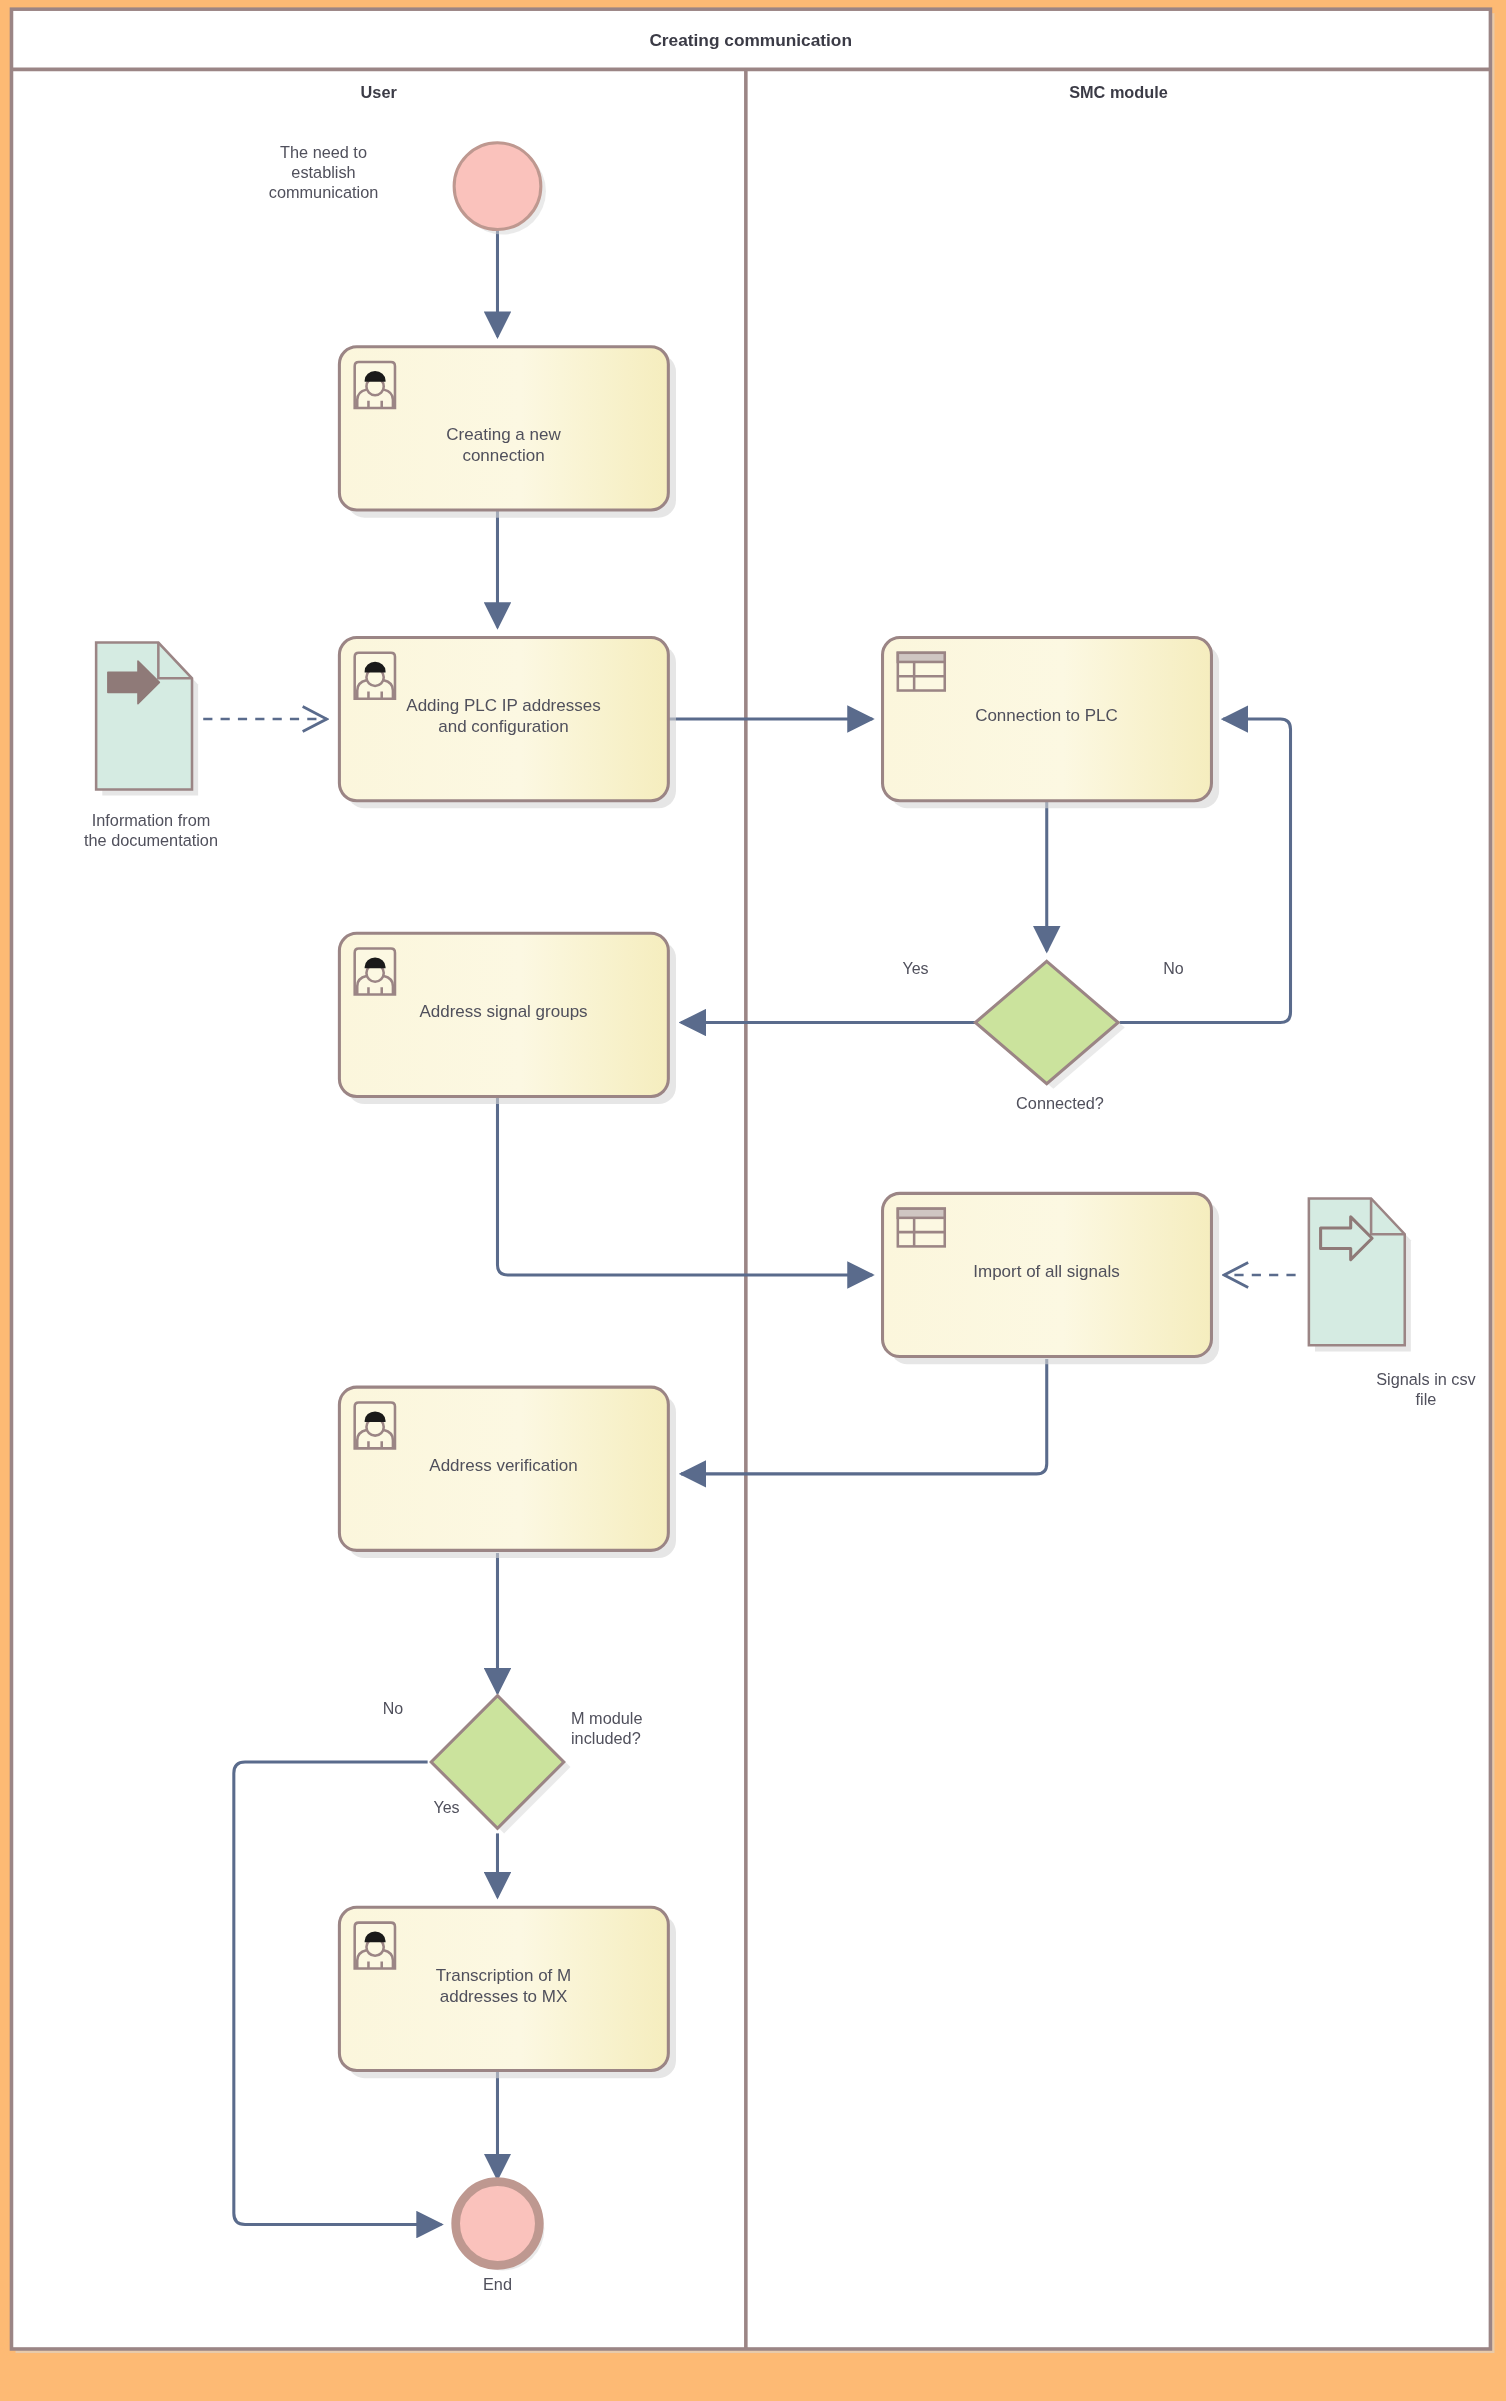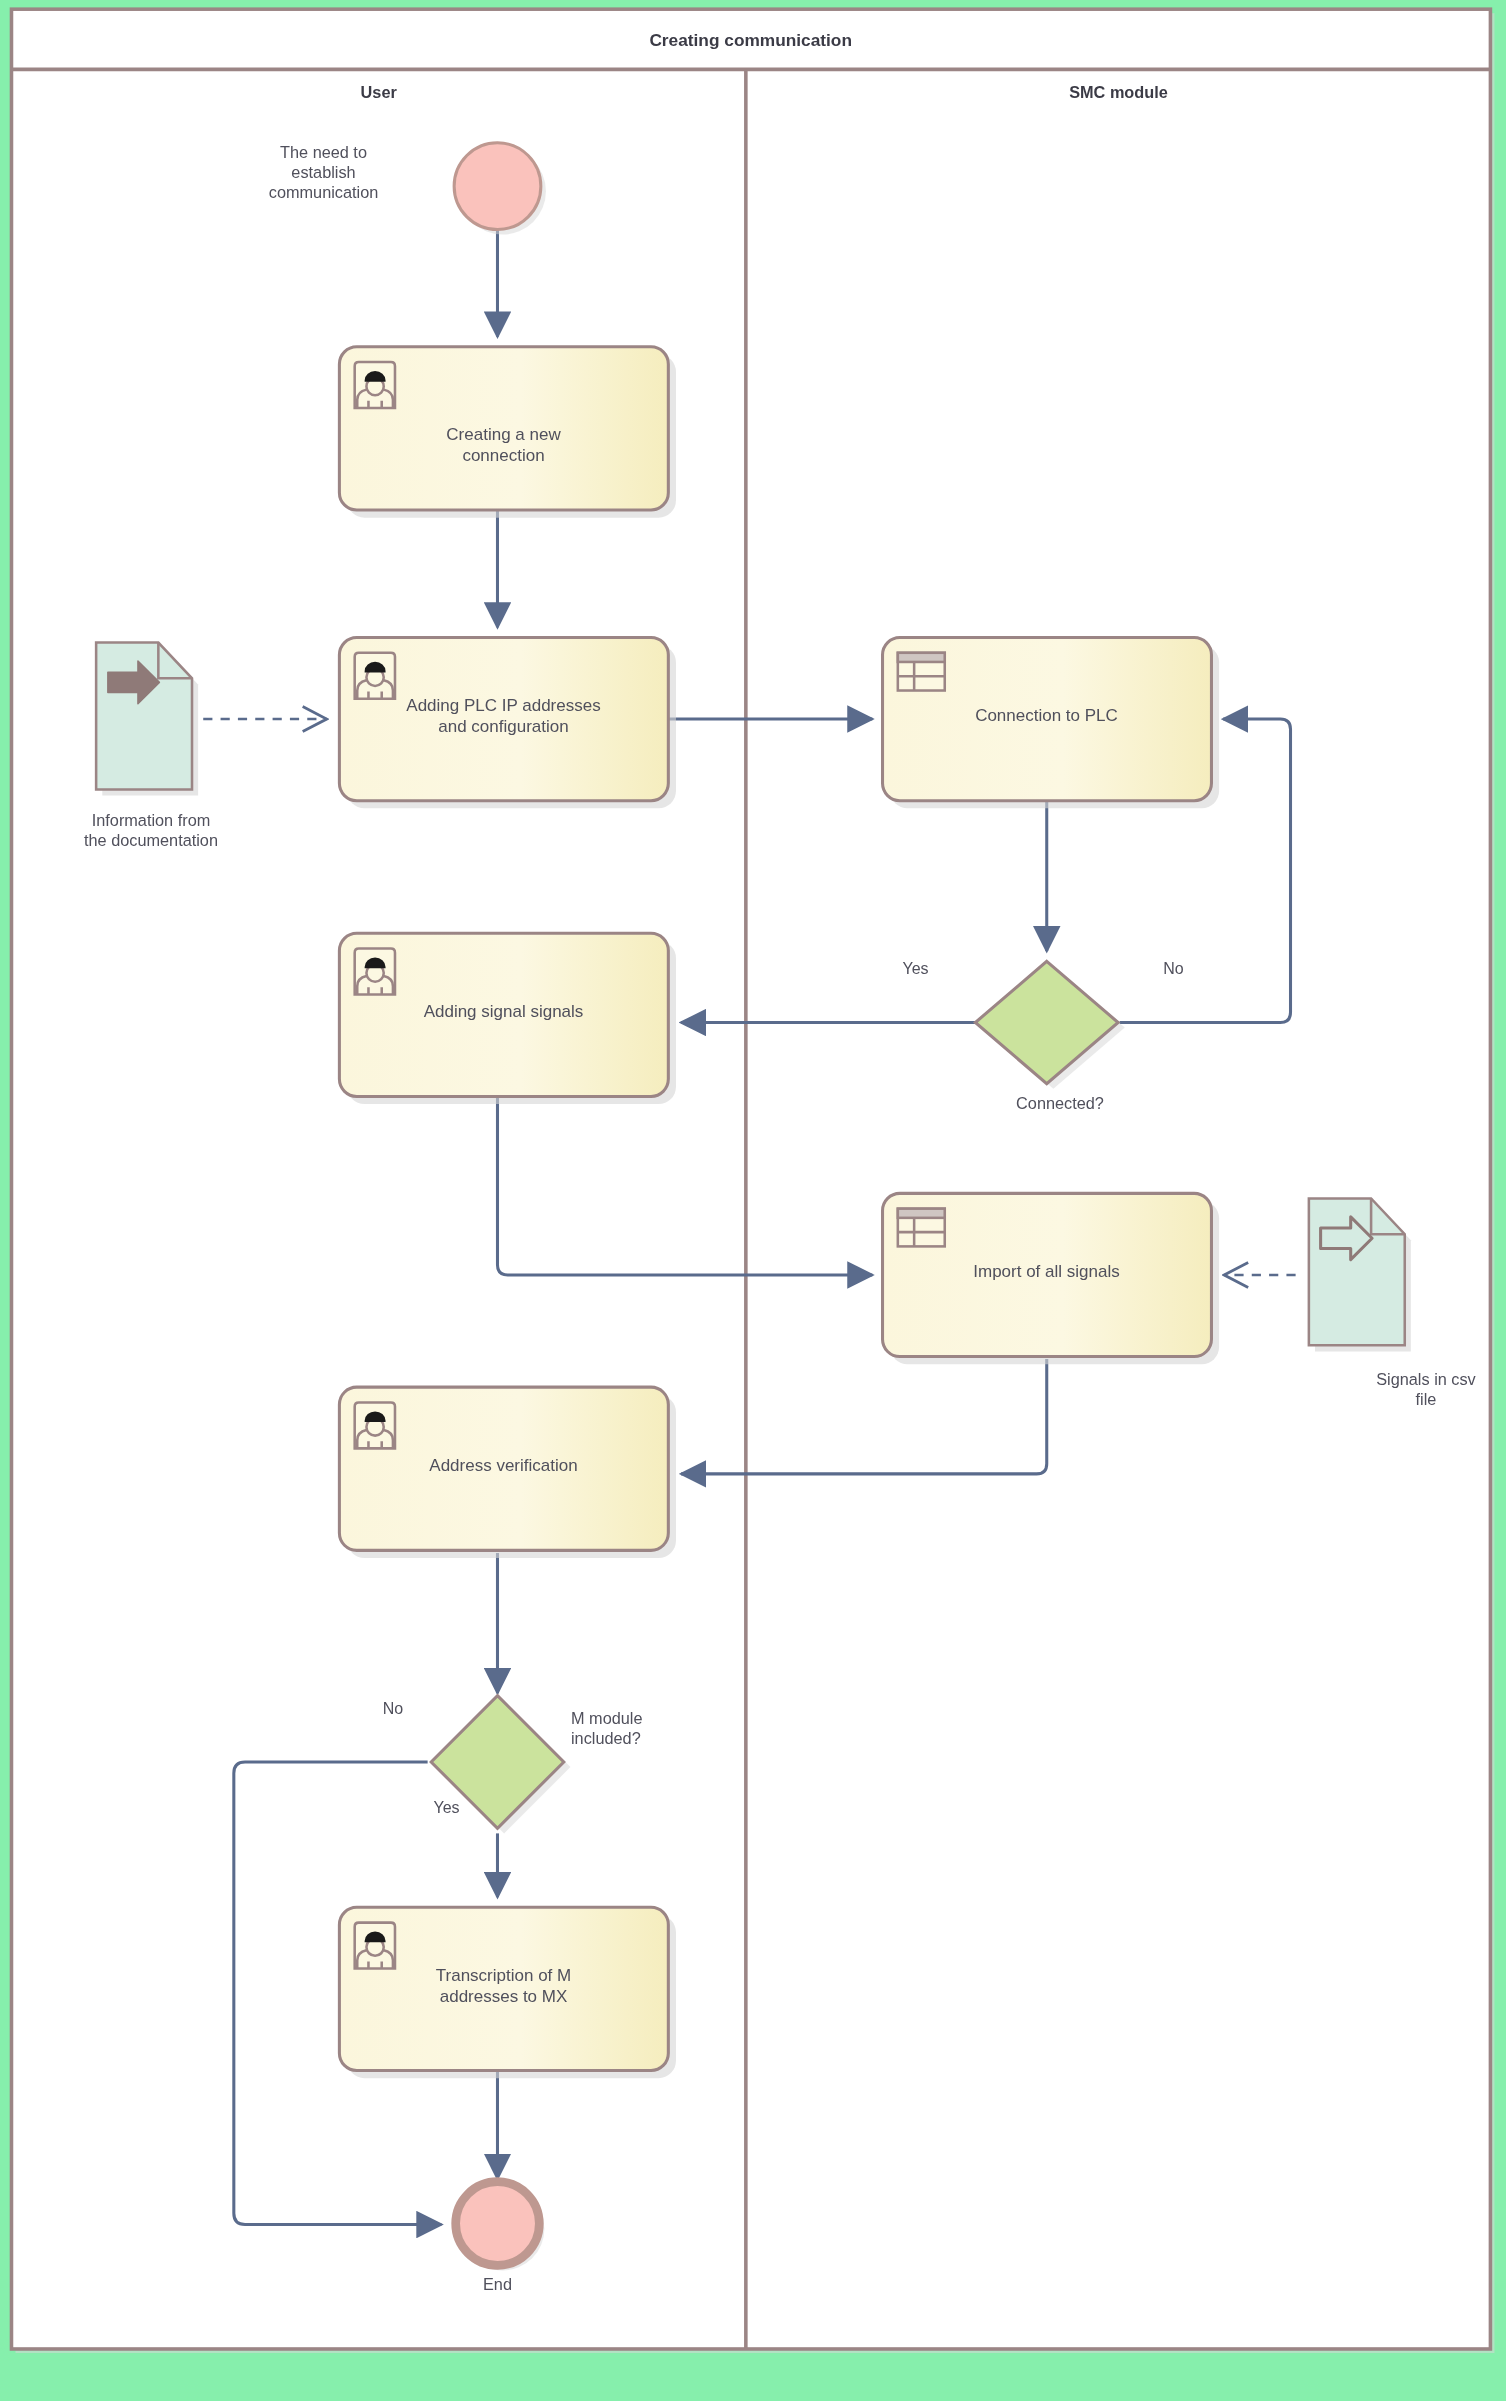--- a/index.html
+++ b/index.html
@@ -1,18 +1,18 @@
 <!DOCTYPE html>
 <html style="font-size:8.2px"><head>
 <meta charset="utf-8">
 <title>Creating communication</title>
 <style>
   html,body{margin:0;padding:0;background:#ffffff;}
   body{font-family:"Liberation Sans", sans-serif;}
-  #stage{position:relative;width:1507px;height:2401px;background:#86efac;overflow:hidden;}
+  #stage{position:relative;width:1507px;height:2401px;background:#fdba74;overflow:hidden;}
   #stage svg{position:absolute;left:0;top:0;width:1507px;height:2401px;}
   .txt{position:absolute;color:#4A4A55;font-family:"Liberation Sans", sans-serif;
        text-align:center;line-height:1.22;white-space:pre-line;}
   .pool-title{font-weight:bold;font-size:17.3px;color:#3B3B46;}
   .lane-title{font-weight:bold;font-size:16.3px;color:#3B3B46;}
   .task-label{font-size:17px;color:#50505C;}
   .flow-label{font-size:16px;color:#50505C;}
   .ext-label{font-size:16.3px;color:#50505C;}
 </style>
 </head>
@@ -208,21 +208,21 @@
 
   <div class="txt ext-label" style="left:1324px;top:1370px;width:204px;">Signals in csv
 file</div>
 
   <div class="txt task-label" style="left:339px;top:425px;width:329px;">Creating a new
 connection</div>
 
   <div class="txt task-label" style="left:334px;top:696px;width:339px;">Adding PLC IP addresses
 and configuration</div>
 
-  <div class="txt task-label" style="left:339px;top:1002px;width:329px;">Adding signal signals</div>
+  <div class="txt task-label" style="left:339px;top:1002px;width:329px;">Address signal groups</div>
 
   <div class="txt task-label" style="left:339px;top:1456px;width:329px;">Address verification</div>
 
   <div class="txt task-label" style="left:339px;top:1966px;width:329px;">Transcription of M
 addresses to MX</div>
 
   <div class="txt task-label" style="left:882px;top:706px;width:329px;">Connection to PLC</div>
 
   <div class="txt task-label" style="left:882px;top:1262px;width:329px;">Import of all signals</div>
 

